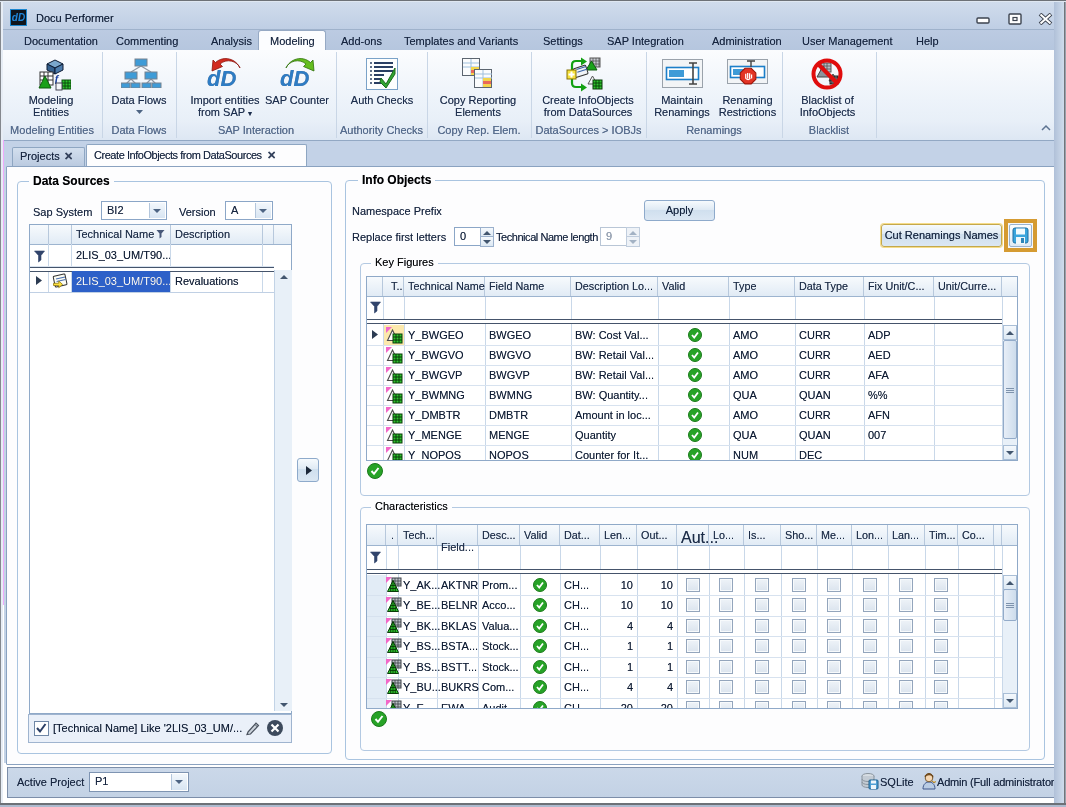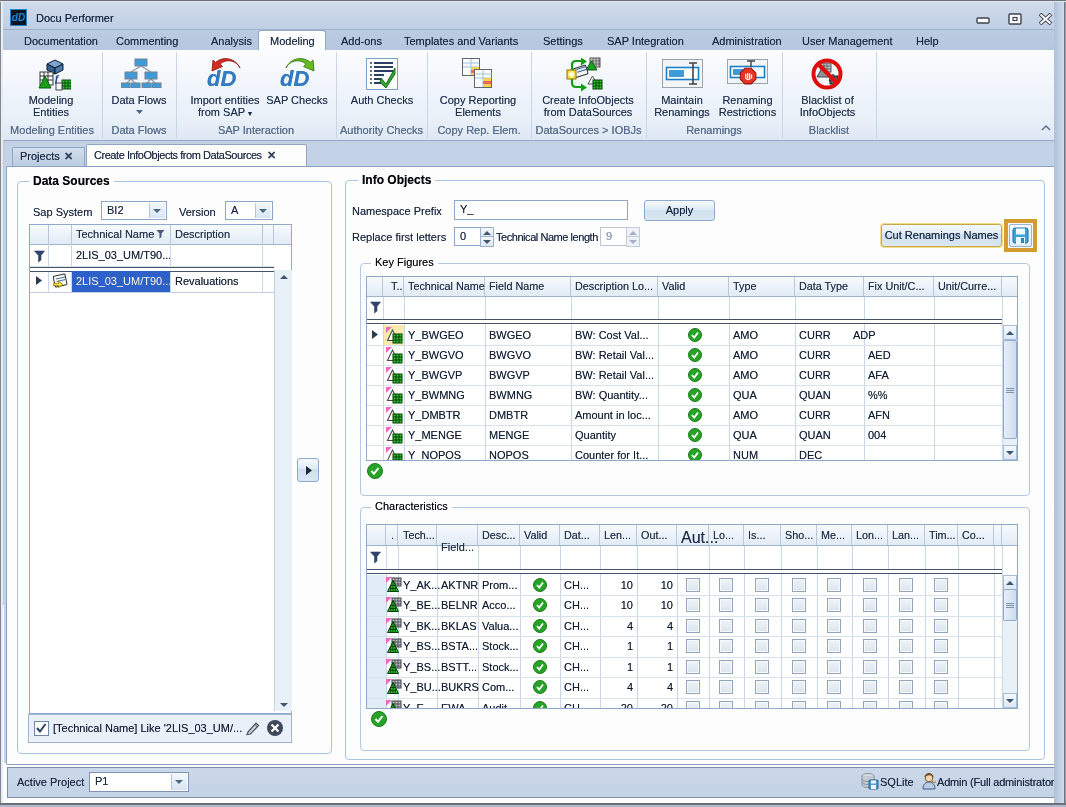--- a/index.html
+++ b/index.html
@@ -1,18 +1,18 @@
 <!DOCTYPE html>
 <html><head>
 <meta charset="utf-8">
 <style>
 html,body{margin:0;padding:0;}
 body{width:1066px;height:807px;overflow:hidden;font-family:"Liberation Sans",sans-serif;-webkit-font-smoothing:antialiased;text-shadow:0 0 0.3px rgba(16,28,50,0.55);}
 .ab{position:absolute;}
-#win{position:relative;width:1066px;height:605px;background:#86efac;}
+#win{position:relative;width:1066px;height:605px;background:#f0abfc;}
 .txt{color:#15243f;font-size:11px;white-space:nowrap;}
 
 #frame-top{left:0;top:0;width:1066px;height:1px;background:#6d7177;}
 #frame-left{left:0;top:2px;width:1px;height:803px;background:#84888e;}
 #frame-right{left:1064px;top:2px;width:1px;height:803px;background:#71757b;}
 #frame-bottom{left:0;top:803px;width:1066px;height:2px;background:#6d7177;}
 #frame-inleft{left:1px;top:2px;width:2px;height:803px;background:#e7edf5;}
 #frame-inright{left:1054px;top:2px;width:10px;height:803px;background:linear-gradient(90deg,#b0c0d8,#cfdcec);}
 
 #titlebar{left:3px;top:2px;width:1055px;height:27px;background:linear-gradient(#d0dcec,#bfcee4);}
@@ -114,21 +114,21 @@
   <div class="rlab" style="left:782px;width:94px">Blacklist</div>
   <svg class="ab" style="left:1040px;top:124px" width="12" height="8">
       <path d="M2 6 L6 2 L10 6" fill="none" stroke="#5d7391" stroke-width="1.5"></path>
     </svg>
   <div class="ritem" style="left:16px;width:70px">Modeling<br>Entities</div>
   <div class="ritem" style="left:104px;width:70px">Data Flows</div>
   <svg class="ab" style="left:135px;top:109px" width="9" height="6">
       <path d="M1 1 L8 1 L4.5 5 Z" fill="#4d6483"></path>
     </svg>
   <div class="ritem" style="left:180px;width:90px">Import entities<br>from SAP <span style="font-size:8px">▾</span></div>
-  <div class="ritem" style="left:262px;width:70px">SAP Checks</div>
+  <div class="ritem" style="left:262px;width:70px">SAP Counter</div>
   <div class="ritem" style="left:347px;width:70px">Auth Checks</div>
   <div class="ritem" style="left:433px;width:90px">Copy Reporting<br>Elements</div>
   <div class="ritem" style="left:533px;width:110px">Create InfoObjects<br>from DataSources</div>
   <div class="ritem" style="left:647px;width:70px">Maintain<br>Renamings</div>
   <div class="ritem" style="left:711px;width:73px">Renaming<br>Restrictions</div>
   <div class="ritem" style="left:791px;width:73px">Blacklist of<br>InfoObjects</div>
 
   <svg class="ab" style="left:35px;top:57px" width="36" height="34">
     <g transform="translate(11,1)">
       <path d="M1 6 L9 2 L17 6 L9 10 Z" fill="#7ba7cc" stroke="#0d1b33" stroke-width="1"></path>
@@ -340,23 +340,20 @@
   <div class="btn" style="left:297px;top:458px;width:20px;height:22px">
     <svg style="position:absolute;left:7px;top:6px" width="8" height="11">
         <path d="M1 1 L7 5.5 L1 10 Z" fill="#1c2839"></path>
       </svg>
   </div>
 
   <div class="gb" style="left:345px;top:180px;width:698px;height:578px">
     <span class="gblab" style="left:12px;font-weight:bold">Info Objects</span>
   </div>
   <span class="ab txt" style="left:352px;top:205px">Namespace Prefix</span>
-  <div class="tb" style="left:454px;top:200px;width:172px;height:18px">
-      <span class="ab" style="left:5px;top:2px">Y_</span>
-    </div>
   <div class="btn" style="left:644px;top:200px;width:69px;height:19px;line-height:19px">Apply</div>
   <span class="ab txt" style="left:352px;top:231px">Replace first letters</span>
   <div class="tb" style="left:454px;top:227px;width:25px;height:17px">
       <span class="ab" style="left:5px;top:2px">0</span>
     </div>
   <div class="ab" style="left:480px;top:227px;width:13px;height:19px">
     <div class="ab" style="left:0;top:0;width:12px;height:9px;background:linear-gradient(#f5f9fd,#dce8f3);border:1px solid #9ab0cc">
         <i class="uarr" style="margin-top:-1.5px"></i>
       </div>
     <div class="ab" style="left:0;top:9px;width:12px;height:9px;background:linear-gradient(#f5f9fd,#dce8f3);border:1px solid #9ab0cc">
@@ -445,21 +442,21 @@
       </svg>
 <span class="gcell" style="left:41px;top:52px">Y_BWGEO</span>
 <span class="gcell" style="left:122px;top:52px">BWGEO</span>
 <span class="gcell" style="left:208px;top:52px">BW: Cost Val...</span>
 <svg style="position:absolute;left:321px;top:51px" width="14" height="14">
         <circle cx="7" cy="7" r="6.5" fill="#27a327" stroke="#1c7a1c"></circle>
         <path d="M4 7 L6.2 9.5 L10 4.5" fill="none" stroke="#fff" stroke-width="1.8"></path>
       </svg>
 <span class="gcell" style="left:366px;top:52px">AMO</span>
 <span class="gcell" style="left:432px;top:52px">CURR</span>
-<span class="gcell" style="left:486px;top:52px">ADP</span>
+<span class="gcell" style="left:501px;top:52px">ADP</span>
 <svg style="position:absolute;left:19px;top:70px" width="17" height="17">
         <path d="M0 0 L6 0 L0 6 Z" fill="#f268c8"></path>
         <path d="M1.5 13.5 L6.5 3 L11.5 13.5 Z" fill="#fdfdfd" stroke="#4a4a4a" stroke-width="1.1"></path>
         <rect x="7" y="7" width="9" height="9" fill="#2dc42d" stroke="#0a3d0a"></rect>
         <path d="M10 7 V16 M13 7 V16 M7 10 H16 M7 13 H16" stroke="#0a3d0a" stroke-width="1"></path>
       </svg>
 <span class="gcell" style="left:41px;top:72px">Y_BWGVO</span>
 <span class="gcell" style="left:122px;top:72px">BWGVO</span>
 <span class="gcell" style="left:208px;top:72px">BW: Retail Val...</span>
 <svg style="position:absolute;left:321px;top:71px" width="14" height="14">
@@ -525,21 +522,21 @@
       </svg>
 <span class="gcell" style="left:41px;top:152px">Y_MENGE</span>
 <span class="gcell" style="left:122px;top:152px">MENGE</span>
 <span class="gcell" style="left:208px;top:152px">Quantity</span>
 <svg style="position:absolute;left:321px;top:151px" width="14" height="14">
         <circle cx="7" cy="7" r="6.5" fill="#27a327" stroke="#1c7a1c"></circle>
         <path d="M4 7 L6.2 9.5 L10 4.5" fill="none" stroke="#fff" stroke-width="1.8"></path>
       </svg>
 <span class="gcell" style="left:366px;top:152px">QUA</span>
 <span class="gcell" style="left:432px;top:152px">QUAN</span>
-<span class="gcell" style="left:501px;top:152px">004</span>
+<span class="gcell" style="left:501px;top:152px">007</span>
 <svg style="position:absolute;left:19px;top:170px" width="17" height="17">
         <path d="M0 0 L6 0 L0 6 Z" fill="#f268c8"></path>
         <path d="M1.5 13.5 L6.5 3 L11.5 13.5 Z" fill="#fdfdfd" stroke="#4a4a4a" stroke-width="1.1"></path>
         <rect x="7" y="7" width="9" height="9" fill="#2dc42d" stroke="#0a3d0a"></rect>
         <path d="M10 7 V16 M13 7 V16 M7 10 H16 M7 13 H16" stroke="#0a3d0a" stroke-width="1"></path>
       </svg>
 <span class="gcell" style="left:41px;top:172px">Y_NOPOS</span>
 <span class="gcell" style="left:122px;top:172px">NOPOS</span>
 <span class="gcell" style="left:208px;top:172px">Counter for It...</span>
 <svg style="position:absolute;left:321px;top:171px" width="14" height="14">

